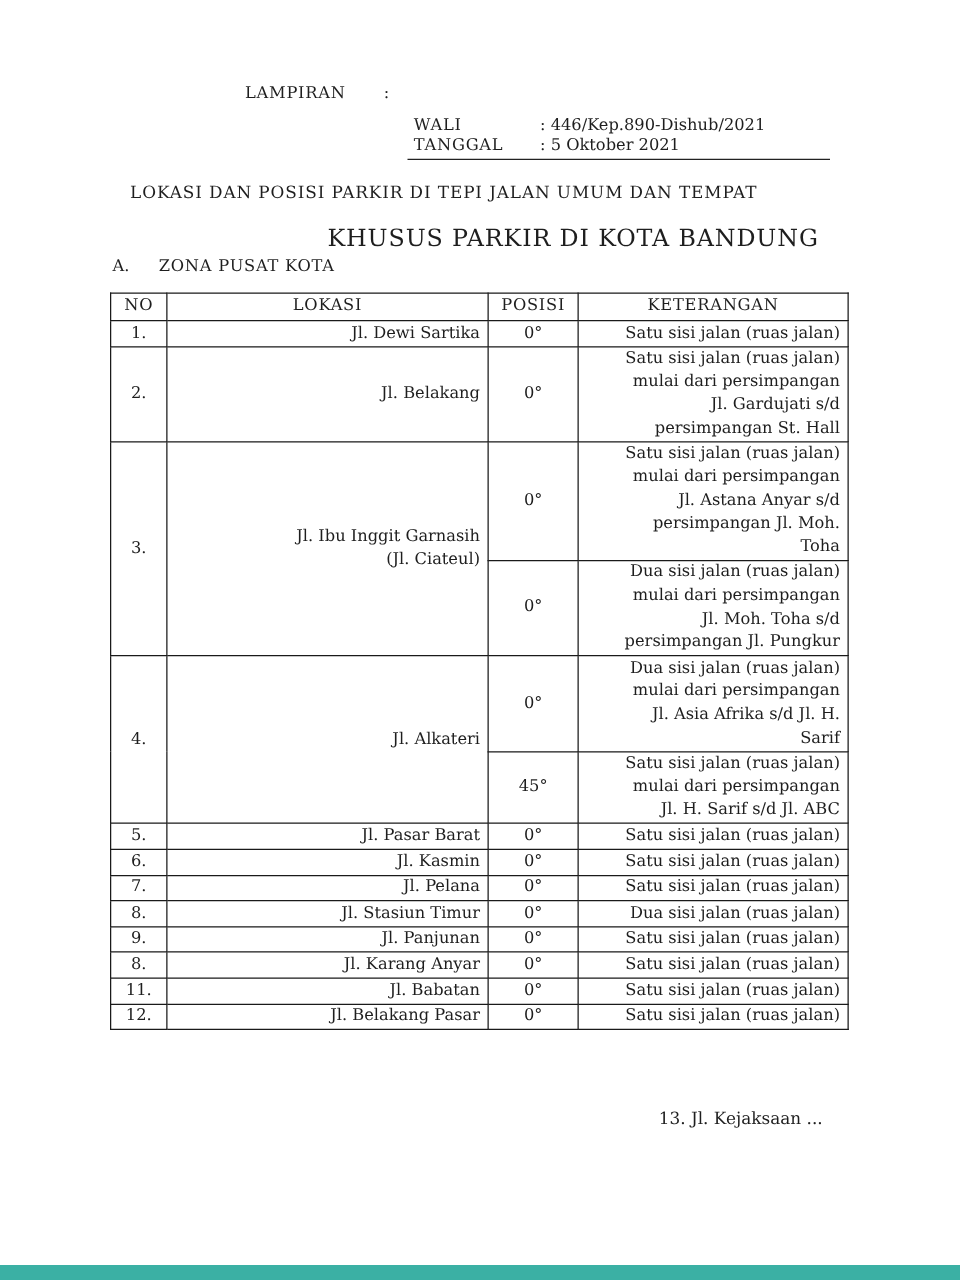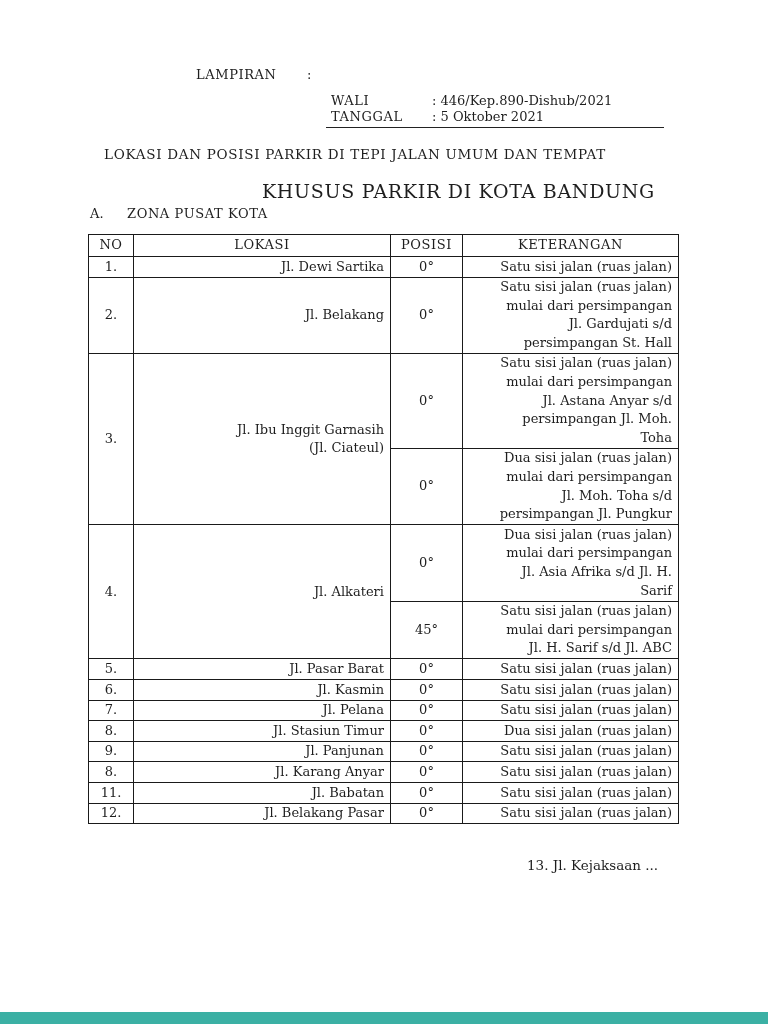--- a/index.html
+++ b/index.html
@@ -31,21 +31,21 @@
   }
   table.parking th,table.parking td{
     border:1.6px solid #1a1a1a;padding:.5px 6px;line-height:18.6px;overflow:hidden;
   }
   table.parking th{font-weight:normal;text-align:center;letter-spacing:.6px;height:20px;}
   td.no-cell{text-align:center;vertical-align:middle;}
   td.lokasi-cell{text-align:right;padding-left:12px;vertical-align:middle;white-space:pre-line;}
   td.posisi-cell{text-align:center;vertical-align:middle;}
   td.ket-cell{text-align:right;padding-left:8px;vertical-align:middle;white-space:pre-line;}
   
-  .continuation-note{left:527px;top:857px;font-size:13.5px;}
+  .continuation-note{left:527px;top:887px;font-size:13.5px;}
   
   .footer-bar{position:absolute;left:0;bottom:0;width:768px;height:12px;}
 </style>
 </head>
 <body>
 
 <div class="page">
 
   <span class="abs caps lampiran-label">LAMPIRAN</span>
   <span class="abs lampiran-colon">:</span>

